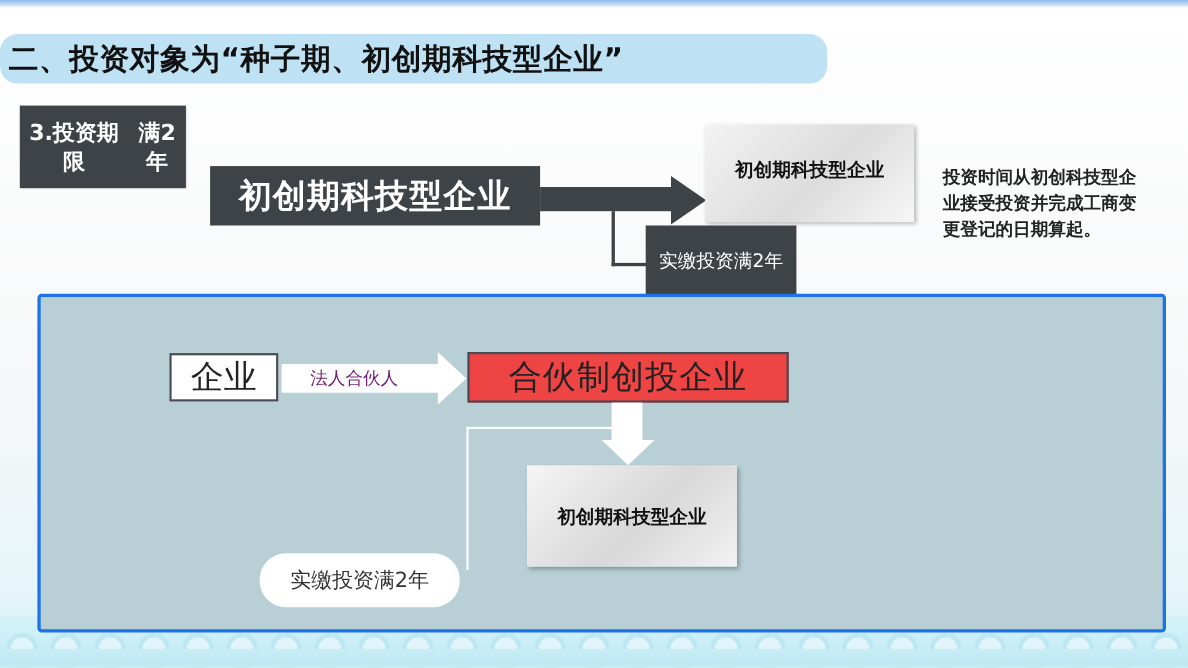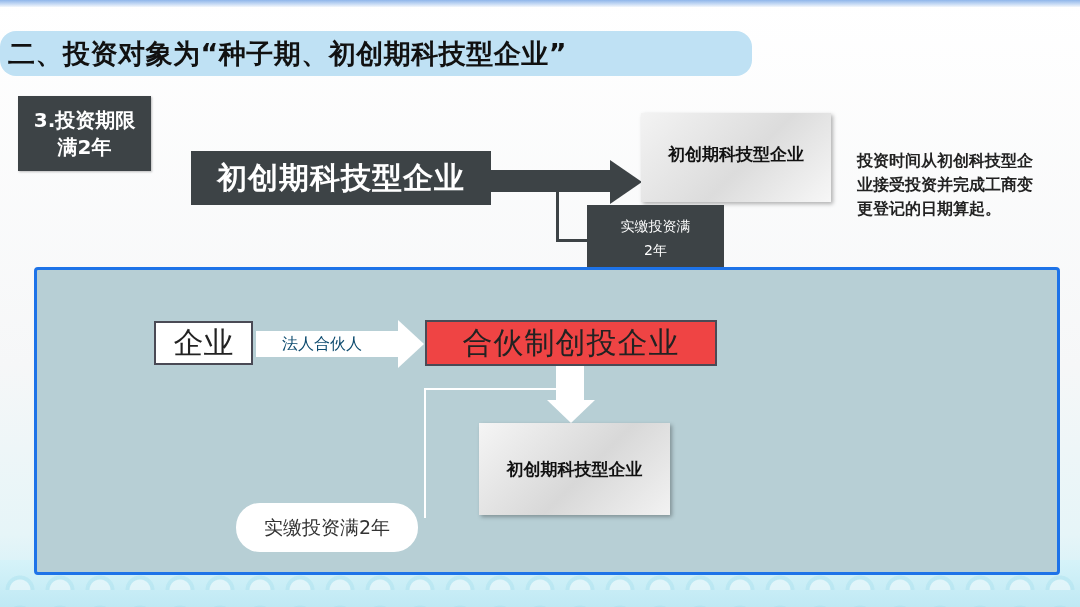--- a/index.html
+++ b/index.html
@@ -25,22 +25,22 @@
     background: #bfe1f4;
     display: flex; align-items: center; padding-left: 8px; border-radius: 16px;
   }
   .title-text {
     font-family: "DejaVu Sans", sans-serif;
     font-weight: bold; font-size: 27px; color: #111;
     letter-spacing: 0.5px; white-space: nowrap;
   }
   .dark { background: #3d4346; color: #fff; }
   .period-box {
-    position: absolute; left: 18px; top: 96px; width: 133px; height: 75px;
-    display: flex; flex-direction: column; align-items: center; justify-content: center;
+    position: absolute; left: 18px; top: 96px; width: 151px; height: 75px;
+    display: flex; align-items: center; justify-content: center;
     font-weight: bold; font-size: 20px; line-height: 27px; text-align: center;
     box-shadow: 1px 1px 2px rgba(0,0,0,0.25);
   }
   .corp-vc {
     position: absolute; left: 191px; top: 151px; width: 300px; height: 54px;
     display: flex; align-items: center; justify-content: center;
     font-weight: bold; font-size: 30px; letter-spacing: 1px;
   }
   .arrow-shaft {
     position: absolute; left: 491px; top: 170px; width: 120px; height: 22px;
@@ -58,22 +58,22 @@
     display: flex; align-items: center; justify-content: center;
     font-weight: bold; font-size: 17px; color: #111;
     padding-bottom: 6px;
   }
   .bracket-line-top {
     position: absolute; left: 556px; top: 192px; width: 34px; height: 50px;
     border-left: 3px solid #3d4346; border-bottom: 3px solid #3d4346;
   }
   .paid-dark {
     position: absolute; left: 587px; top: 205px; width: 137px; height: 66px;
-    display: flex; flex-direction: column; align-items: center; justify-content: center;
-    font-size: 14px; line-height: 24px; text-align: center;
+    display: flex; flex-direction: row; align-items: center; justify-content: center;
+    font-size: 17px; line-height: 24px; text-align: center;
   }
   .note {
     position: absolute; left: 857px; top: 149px; width: 180px;
     font-family: "DejaVu Serif", serif;
     font-size: 16px; line-height: 24px; color: #222; font-weight: bold;
   }
   .panel {
     position: absolute; left: 34px; top: 267px; width: 1026px; height: 308px;
     background: #b7cfd5;
     border: 3px solid #1e73e8; border-radius: 4px;
@@ -81,21 +81,21 @@
   .ent-box {
     position: absolute; left: 154px; top: 321px; width: 99px; height: 44px;
     background: #fff; border: 2px solid #4a4a55;
     display: flex; align-items: center; justify-content: center;
     font-size: 30px; color: #222;
   }
   .white-arrow-shaft {
     position: absolute; left: 256px; top: 331px; width: 144px; height: 26px;
     background: #fff;
     display: flex; align-items: center; justify-content: center;
-    font-size: 16px; color: #0c4a6e; padding-right: 12px; text-align: center;
+    font-size: 16px; color: #701a75; padding-right: 12px; text-align: center;
   }
   .white-arrow-head {
     position: absolute; left: 398px; top: 320px; width: 0; height: 0;
     border-top: 24px solid transparent; border-bottom: 24px solid transparent;
     border-left: 26px solid #fff;
   }
   .partner-box {
     position: absolute; left: 425px; top: 320px; width: 292px; height: 46px;
     background: #ef4444; border: 2px solid #4a4a55;
     display: flex; align-items: center; justify-content: center;

